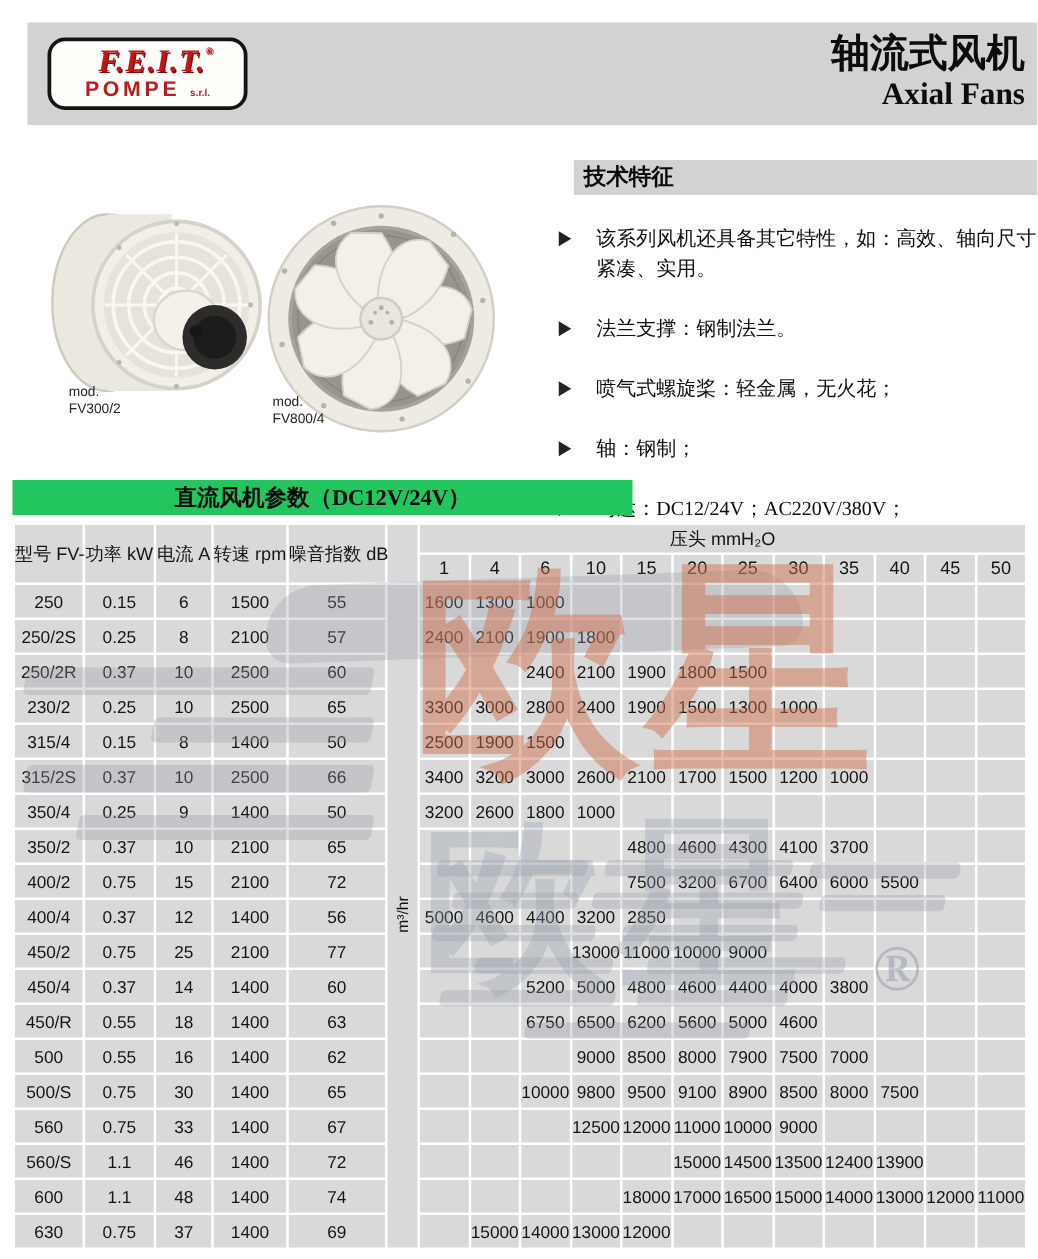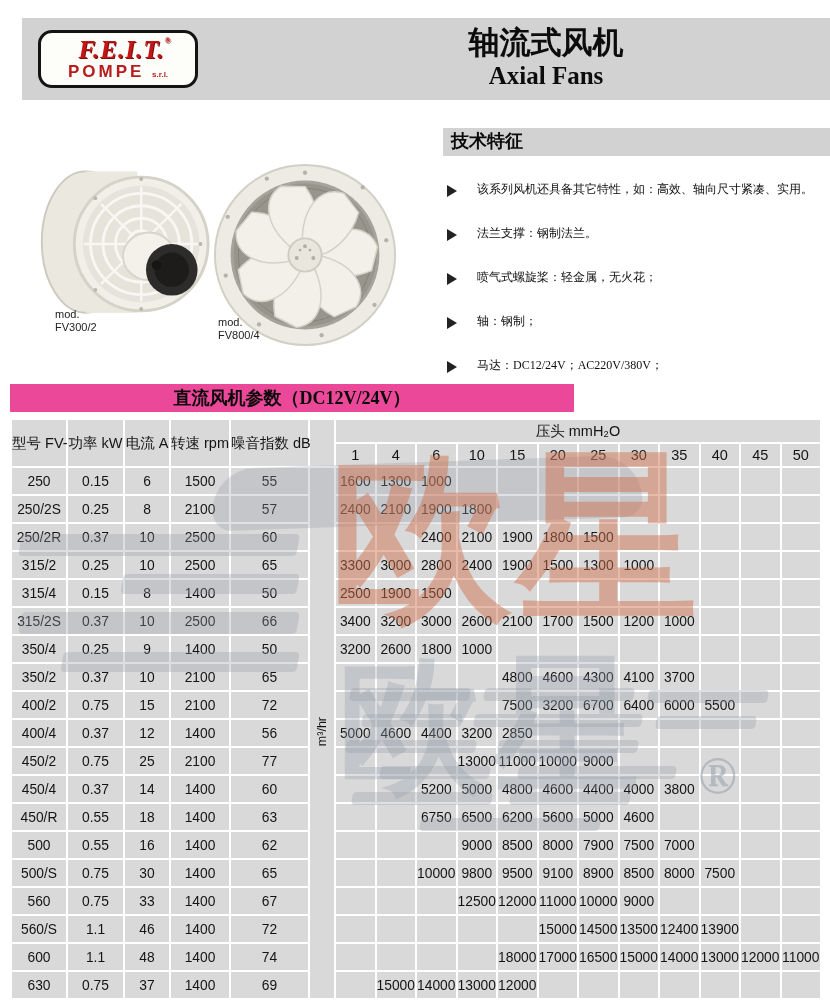--- a/index.html
+++ b/index.html
@@ -9,47 +9,47 @@
   
   .header-band { position:absolute; left:22px; top:18px; width:808px; height:82px; background:#d2d2d2; }
   .logo { position:absolute; left:16px; top:12px; width:160px; height:58px; background:#fdfdfa;
           border:3px solid #141414; border-radius:14px; text-align:center; padding-top:4px; }
   .logo-feit { font-family:"Liberation Serif", serif; font-weight:700; font-style:italic;
                color:#c41616; font-size:25px; line-height:1.05; letter-spacing:1px;
                text-shadow:1px 1px 0 #7d0d0d;margin-left:14px; }
   .logo-reg { font-size:8px; vertical-align:top; color:#c41616; font-style:normal; }
   .logo-pompe { font-size:17px; font-weight:700; color:#b91c1c; letter-spacing:3px; line-height:1.1; }
   .logo-srl { font-size:8px; font-weight:700; letter-spacing:0; }
-  .header-titles { position:absolute; left:250px; right:10px; top:6px; text-align:center; }
+  .header-titles { position:absolute; left:250px; right:10px; top:6px; text-align:right; }
   .title-cn { font-size:31px; font-weight:700; color:#0c0c0c; font-family:"Liberation Serif", serif; line-height:1.2; }
   .title-en { font-size:25px; font-weight:700; color:#0c0c0c; font-family:"Liberation Serif", serif; line-height:1.2; }
 
   
   .fan-area { position:absolute; left:20px; top:140px; width:420px; height:230px; }
   .fan-svg { position:absolute; }
   .fan1 { left:18px; top:18px; }
   .fan2 { left:192px; top:22px; }
   .fan-caption { position:absolute; font-size:11px; color:#222; line-height:1.2; }
   .cap1 { left:35px; top:168px; }
   .cap2 { left:198px; top:176px; }
 
   
   .features { position:absolute; left:443px; top:128px; width:387px; }
   .features-title { background:#d2d2d2; font-weight:700; font-size:18px; color:#0a0a0a;
-                    padding:1px 8px 3px; font-family:"Liberation Serif", serif; }
+                    padding:1px 8px 3px; font-family:"Liberation Serif", serif;margin-left:16px; }
   .features-list { list-style:none; margin-top:8px; }
-  .feature-item { display:flex; align-items:flex-start; margin:24px 0; font-size:12px;
+  .feature-item { display:flex; align-items:flex-start; margin:24px 0; font-size:16px;
                   line-height:1.5; color:#0f0f0f; font-family:"Liberation Serif", serif; }
   .arrow { flex:0 0 34px; position:relative; height:20px; }
   .arrow::before { content:""; position:absolute; left:4px; top:5px; width:0; height:0;
                    border-left:10px solid #222; border-top:6px solid transparent; border-bottom:6px solid transparent; }
   .ftext { flex:1; }
 
   
-  .table-title { position:absolute; left:10px; top:384px; width:564px; height:28px; background:#ec4899;
+  .table-title { position:absolute; left:10px; top:384px; width:496px; height:28px; background:#22c55e;
                  font-weight:700; font-size:18px; color:#0a0a0a; text-align:center; padding-top:2px;
                  font-family:"Liberation Serif", serif; }
 
   
   .data-table { position:absolute; left:10px; top:418px; width:812px; table-layout:fixed;
                 border-collapse:separate; border-spacing:2px; }
   .data-table th, .data-table td { background:#d9d9d9; text-align:center; vertical-align:middle;
                 color:#141414; padding:0; white-space:nowrap; overflow:visible; }
   .data-table thead th { font-weight:400; font-size:14.5px; height:22px; }
   .data-table tbody td { font-size:13.8px; height:26px; }
@@ -284,21 +284,21 @@
           <td>1900</td>
           <td>1800</td>
           <td>1500</td>
           <td></td>
           <td></td>
           <td></td>
           <td></td>
           <td></td>
         </tr>
         <tr>
-          <td>315/2</td>
+          <td>230/2</td>
           <td>0.25</td>
           <td>10</td>
           <td>2500</td>
           <td>65</td>
           <td>3300</td>
           <td>3000</td>
           <td>2800</td>
           <td>2400</td>
           <td>1900</td>
           <td>1500</td>

